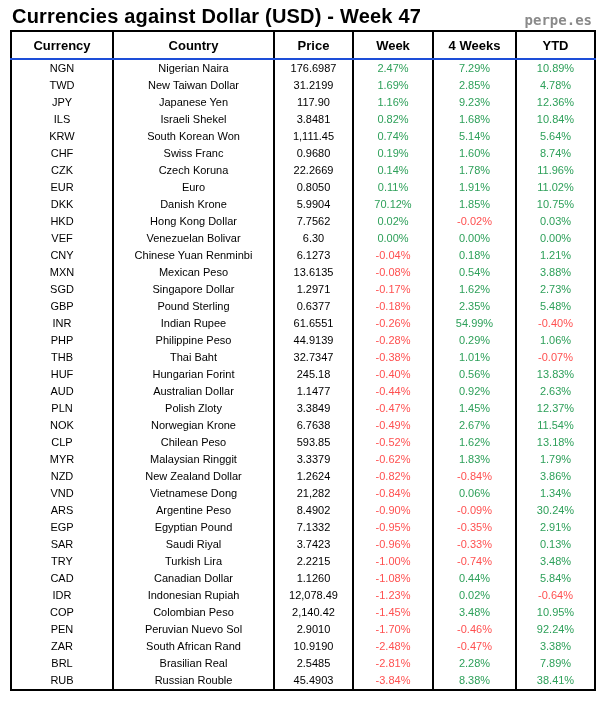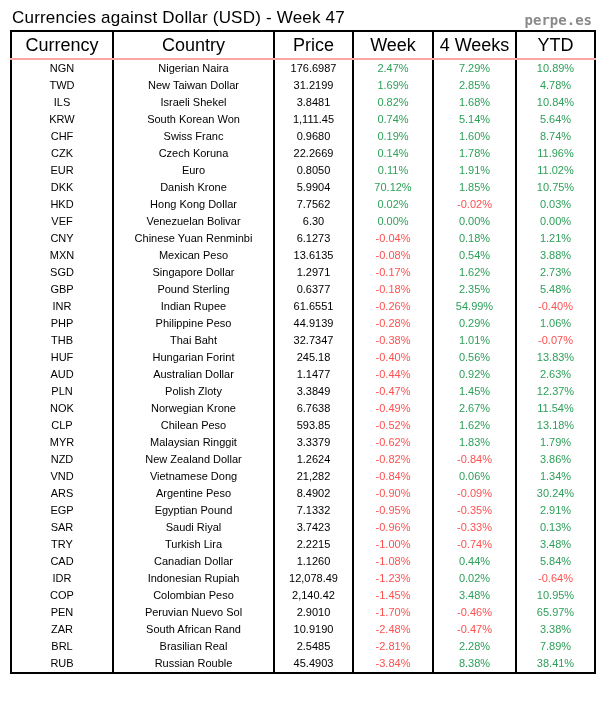--- a/index.html
+++ b/index.html
@@ -10,40 +10,40 @@
     overflow: hidden;
   }
   :root { --pos: #2EA05A; --neg: #FF5050; }
   .page { padding: 2px 10px 0 10px; }
   .titlebar {
     height: 26px;
     display: flex; justify-content: space-between; align-items: flex-end;
     padding: 0 2px 1px 2px;
   }
   .title {
-    font-size: 17px; font-weight: normal; letter-spacing: 0.2px;
+    font-size: 20px; font-weight: bold; letter-spacing: 0.2px;
   }
   .logo {
     font-family: "DejaVu Sans Mono", monospace;
     font-weight: bold;
     font-size: 14px; color: #8a8a8a;
   }
   table.fx {
     border-collapse: collapse; table-layout: fixed;
     width: 584px; margin-top: 1px;
     border: 2px solid #000;
   }
   table.fx th, table.fx td {
     border-left: 2px solid #000; border-right: 2px solid #000;
     text-align: center; white-space: nowrap; overflow: hidden;
     padding: 0;
   }
   table.fx thead th {
-    height: 26px; font-size: 18px; font-weight: normal;
-    border-bottom: 2px solid #fca5a5;
+    height: 26px; font-size: 13px; font-weight: bold;
+    border-bottom: 2px solid #1d4ed8;
   }
   table.fx tbody td { height: 17px; font-size: 11px; line-height: 17px; }
   td.pct.pos { color: var(--pos); }
   td.pct.neg { color: var(--neg); }
 </style>
 </head>
 <body>
 
 <div class="page">
   <div class="titlebar">
@@ -81,20 +81,28 @@
   </tr>
         <tr>
     <td>TWD</td>
     <td>New Taiwan Dollar</td>
     <td>31.2199</td>
     <td class="pct pos">1.69%</td>
     <td class="pct pos">2.85%</td>
     <td class="pct pos">4.78%</td>
   </tr>
         <tr>
+    <td>JPY</td>
+    <td>Japanese Yen</td>
+    <td>117.90</td>
+    <td class="pct pos">1.16%</td>
+    <td class="pct pos">9.23%</td>
+    <td class="pct pos">12.36%</td>
+  </tr>
+        <tr>
     <td>ILS</td>
     <td>Israeli Shekel</td>
     <td>3.8481</td>
     <td class="pct pos">0.82%</td>
     <td class="pct pos">1.68%</td>
     <td class="pct pos">10.84%</td>
   </tr>
         <tr>
     <td>KRW</td>
     <td>South Korean Won</td>
@@ -326,21 +334,21 @@
     <td class="pct neg">-1.45%</td>
     <td class="pct pos">3.48%</td>
     <td class="pct pos">10.95%</td>
   </tr>
         <tr>
     <td>PEN</td>
     <td>Peruvian Nuevo Sol</td>
     <td>2.9010</td>
     <td class="pct neg">-1.70%</td>
     <td class="pct neg">-0.46%</td>
-    <td class="pct pos">65.97%</td>
+    <td class="pct pos">92.24%</td>
   </tr>
         <tr>
     <td>ZAR</td>
     <td>South African Rand</td>
     <td>10.9190</td>
     <td class="pct neg">-2.48%</td>
     <td class="pct neg">-0.47%</td>
     <td class="pct pos">3.38%</td>
   </tr>
         <tr>

